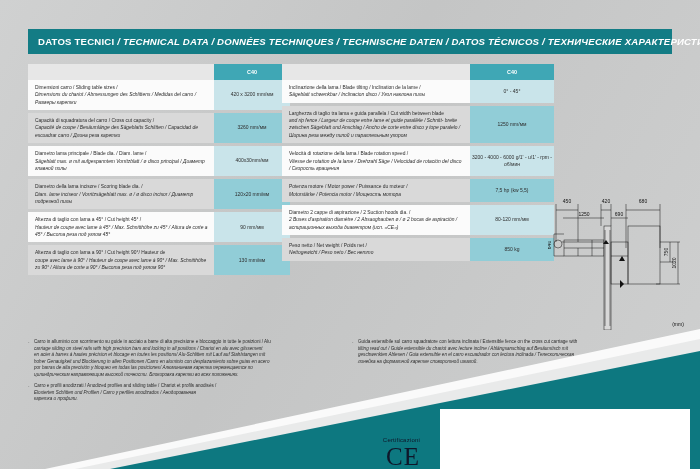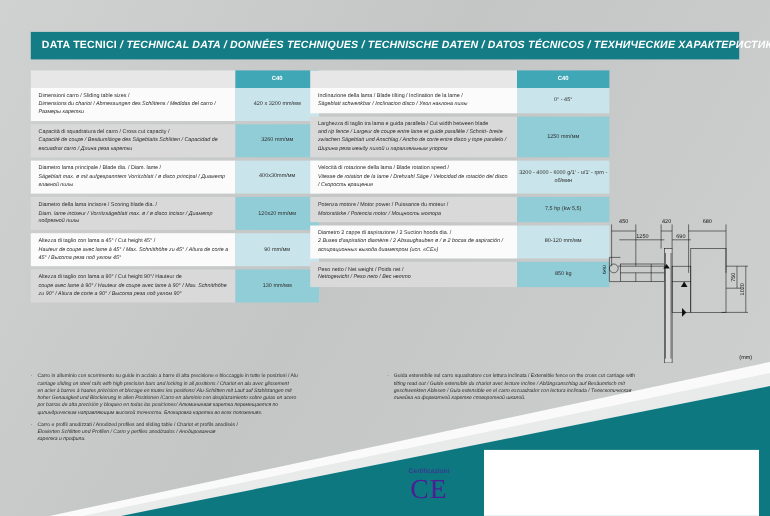--- a/index.html
+++ b/index.html
@@ -68,42 +68,42 @@
   #bullets-right{left:352px;top:339px;width:320px;}
   .bullet{display:flex;margin-bottom:5px;}
   .bullet .dot{flex:0 0 6px;font-size:5px;line-height:1.3;}
   .bullet .txt{flex:1 1 auto;}
   .bullet i{font-style:italic;}
 
   
   #footer-wrap{position:absolute;left:0;bottom:0;width:700px;height:160px;}
 
   
-  #cert{position:absolute;left:360px;bottom:11px;width:60px;text-align:center;color:#4c1d95;}
+  #cert{position:absolute;left:360px;bottom:0;width:60px;text-align:right;color:#0f172a;}
   #cert-label{font-size:6px;letter-spacing:.2px;margin-bottom:2px;}
   #cert-ce{font-size:25px;font-weight:300;line-height:.95;letter-spacing:1px;font-family:"Liberation Serif",serif;}
   #white-panel{position:absolute;left:440px;bottom:0px;width:250px;height:60px;background:#ffffff;}
 </style>
 </head>
 <body>
 
 <div id="page">
   <div class="bg-grad"></div>
 
   <div id="footer-wrap">
     <svg width="700" height="160" viewBox="0 0 700 160">
       <polygon points="45,160 700,20 700,160" fill="#ffffff" opacity="0.9"></polygon>
       <polygon points="75,160 700,30 700,160" fill="#e9eaea"></polygon>
       <polygon points="110,160 700,42 700,160" fill="#0d7880"></polygon>
     </svg>
   </div>
   <div id="white-panel"></div>
 
   <div id="header-bar">
-    <div id="header-title"><span>DATA TECNICI</span><span class="it"> / TECHNICAL DATA / DONNÉES TECHNIQUES / TECHNISCHE DATEN / DATOS TÉCNICOS / ТЕХНИЧЕСКИЕ ХАРАКТЕРИСТИКИ</span></div>
+    <div id="header-title"><span>DATOS TECNICI</span><span class="it"> / TECHNICAL DATA / DONNÉES TECHNIQUES / TECHNISCHE DATEN / DATOS TÉCNICOS / ТЕХНИЧЕСКИЕ ХАРАКТЕРИСТИКИ</span></div>
   </div>
 
   <div class="tbl" id="table-left">
     <div class="hdrrow">
       <div class="desc"></div>
       <div class="val">C40</div>
     </div>
 
     <div class="row odd">
       <div class="desc">

